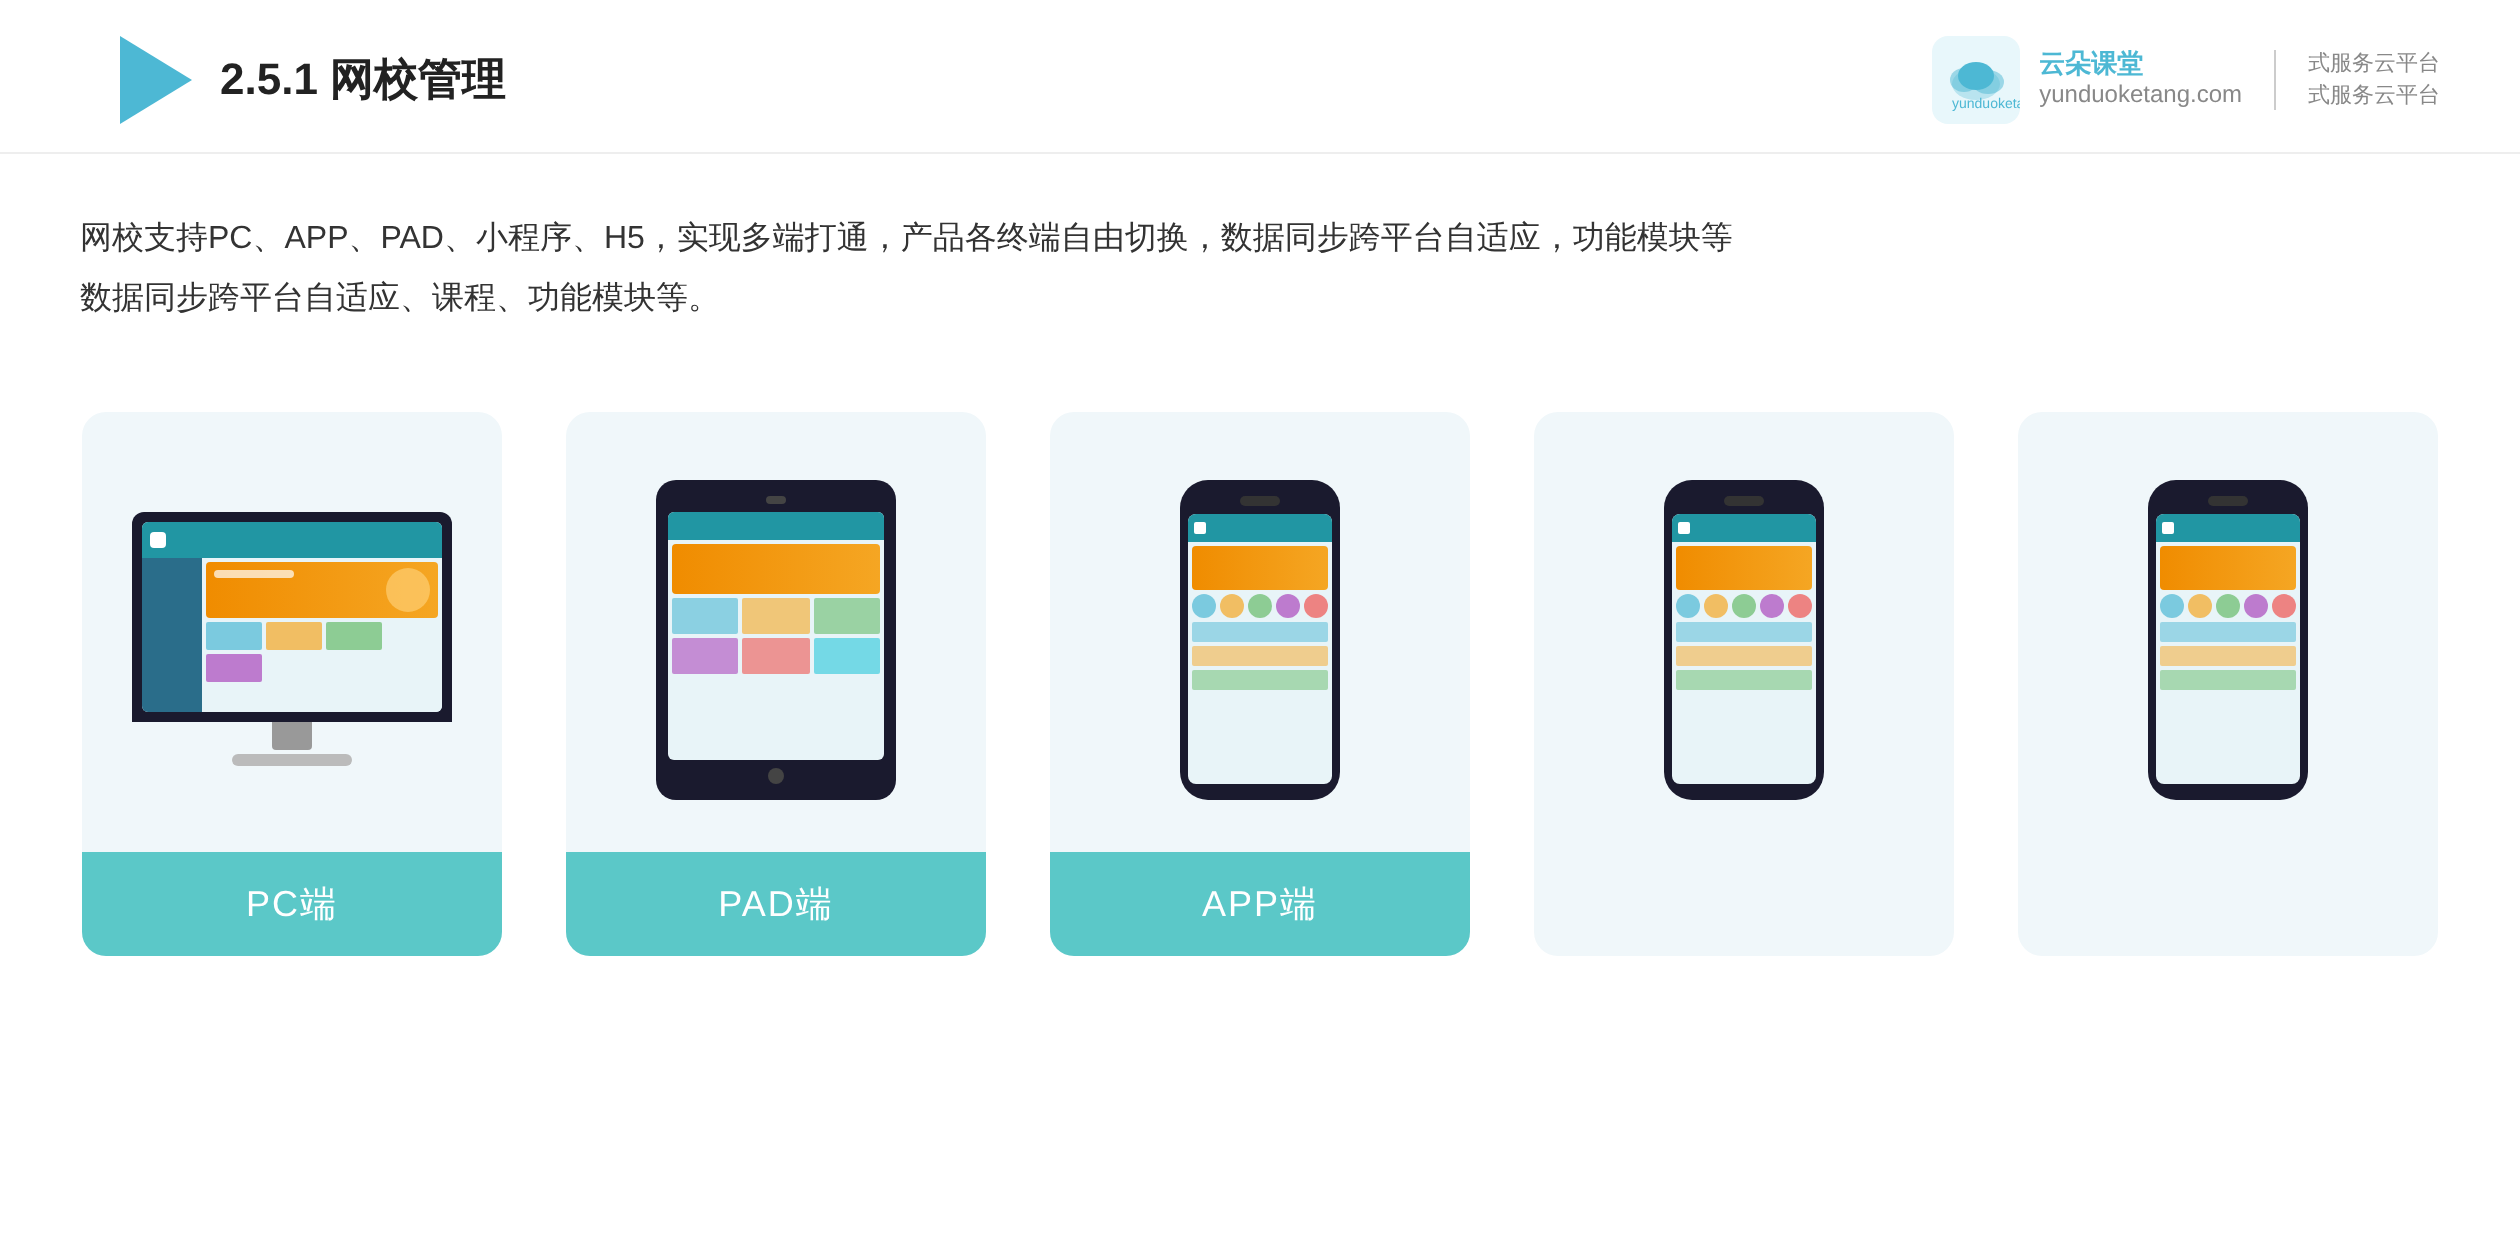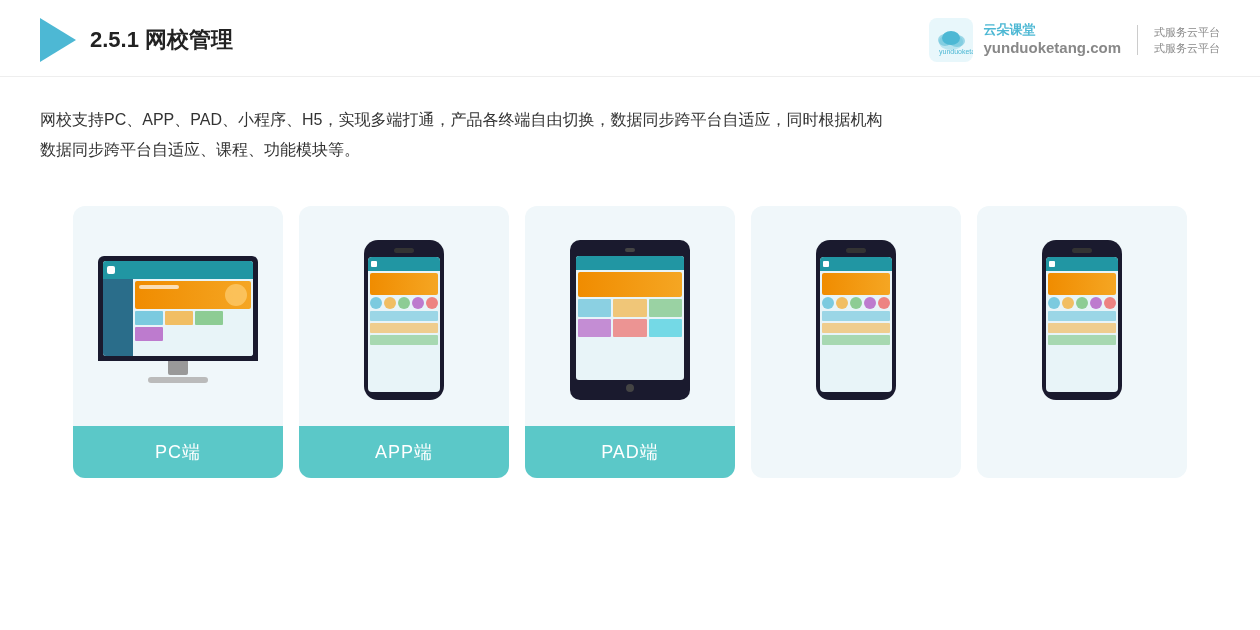--- a/index.html
+++ b/index.html
@@ -16,21 +16,21 @@
       min-height: 630px;
       background: #fff;
       padding: 0;
     }
 
     
     .header {
       display: flex;
       align-items: center;
       justify-content: space-between;
-      padding: 18px 40px 14px 40px;
+      padding: 18px 40px 14px 60px;
       border-bottom: 1px solid #eee;
     }
 
     .header-left {
       display: flex;
       align-items: center;
       gap: 14px;
     }
 
     .logo-triangle {
@@ -75,24 +75,23 @@
     }
 
     .brand-name {
       font-size: 13px;
       color: #4db8d4;
       font-weight: 600;
       line-height: 1.2;
     }
 
     .brand-sub {
-      font-size: 15px;
+      font-size: 12px;
       color: #888;
       line-height: 1.3;
-      font-weight: bold;
     }
 
     .divider-v {
       width: 1px;
       height: 30px;
       background: #ccc;
       margin: 0 6px;
     }
 
     .brand-slogan {
@@ -106,21 +105,21 @@
       padding: 28px 40px 10px 40px;
       font-size: 16px;
       color: #333;
       line-height: 1.9;
     }
 
     
     .cards-section {
       padding: 30px 30px 20px 30px;
       display: flex;
-      gap: 16px;
+      gap: 32px;
       justify-content: center;
     }
 
     .device-card {
       background: #f0f7fa;
       border-radius: 12px;
       width: 210px;
       display: flex;
       flex-direction: column;
       align-items: center;
@@ -470,21 +469,21 @@
       </div>
       <div class="divider-v"></div>
       <div class="brand-slogan">
         <div>式服务云平台</div>
         <div>式服务云平台</div>
       </div>
     </div>
   </div>
 
   <div class="description">
-    <div>网校支持PC、APP、PAD、小程序、H5，实现多端打通，产品各终端自由切换，数据同步跨平台自适应，同时根据机构</div>
+    <div>网校支持PC、APP、PAD、小程序、H5，实现多端打通，产品各终端自由切换，数据同步跨平台自适应，功能模块等</div>
     <div>数据同步跨平台自适应、课程、功能模块等。</div>
   </div>
 
   <div class="cards-section">
 
     <div class="device-card">
       <div class="device-image-area">
         <div class="pc-mock">
           <div class="pc-screen-outer">
             <div class="pc-screen-inner">
@@ -506,51 +505,20 @@
                   </div>
                 </div>
               </div>
             </div>
           </div>
           <div class="pc-stand"></div>
           <div class="pc-base"></div>
         </div>
       </div>
       <div class="device-label-bar">PC端</div>
-    </div>
-
-    <div class="device-card">
-      <div class="device-image-area">
-        <div class="phone-mock">
-          <div class="phone-frame">
-            <div class="phone-notch"></div>
-            <div class="phone-screen">
-              <div class="phone-screen-nav">
-                <div class="phone-screen-logo"></div>
-              </div>
-              <div class="phone-screen-body">
-                <div class="phone-banner"></div>
-                <div class="phone-icons-row">
-                  <div class="phone-icon-circle"></div>
-                  <div class="phone-icon-circle"></div>
-                  <div class="phone-icon-circle"></div>
-                  <div class="phone-icon-circle"></div>
-                  <div class="phone-icon-circle"></div>
-                </div>
-                <div class="phone-course-cards">
-                  <div class="phone-course-card"></div>
-                  <div class="phone-course-card"></div>
-                  <div class="phone-course-card"></div>
-                </div>
-              </div>
-            </div>
-          </div>
-        </div>
-      </div>
-      <div class="device-label-bar">APP端</div>
     </div>
 
     <div class="device-card">
       <div class="device-image-area">
         <div class="tablet-mock">
           <div class="tablet-frame">
             <div class="tablet-btn-top"></div>
             <div class="tablet-screen">
               <div class="tablet-screen-nav"></div>
               <div class="tablet-screen-body">
@@ -593,20 +561,21 @@
                 <div class="phone-course-cards">
                   <div class="phone-course-card"></div>
                   <div class="phone-course-card"></div>
                   <div class="phone-course-card"></div>
                 </div>
               </div>
             </div>
           </div>
         </div>
       </div>
+      <div class="device-label-bar">APP端</div>
     </div>
 
     <div class="device-card">
       <div class="device-image-area">
         <div class="phone-mock">
           <div class="phone-frame">
             <div class="phone-notch"></div>
             <div class="phone-screen">
               <div class="phone-screen-nav">
                 <div class="phone-screen-logo"></div>
@@ -625,15 +594,45 @@
                   <div class="phone-course-card"></div>
                   <div class="phone-course-card"></div>
                 </div>
               </div>
             </div>
           </div>
         </div>
       </div>
     </div>
 
+    <div class="device-card">
+      <div class="device-image-area">
+        <div class="phone-mock">
+          <div class="phone-frame">
+            <div class="phone-notch"></div>
+            <div class="phone-screen">
+              <div class="phone-screen-nav">
+                <div class="phone-screen-logo"></div>
+              </div>
+              <div class="phone-screen-body">
+                <div class="phone-banner"></div>
+                <div class="phone-icons-row">
+                  <div class="phone-icon-circle"></div>
+                  <div class="phone-icon-circle"></div>
+                  <div class="phone-icon-circle"></div>
+                  <div class="phone-icon-circle"></div>
+                  <div class="phone-icon-circle"></div>
+                </div>
+                <div class="phone-course-cards">
+                  <div class="phone-course-card"></div>
+                  <div class="phone-course-card"></div>
+                  <div class="phone-course-card"></div>
+                </div>
+              </div>
+            </div>
+          </div>
+        </div>
+      </div>
+    </div>
+
   </div>
 
 </div>
 
 </body></html>

